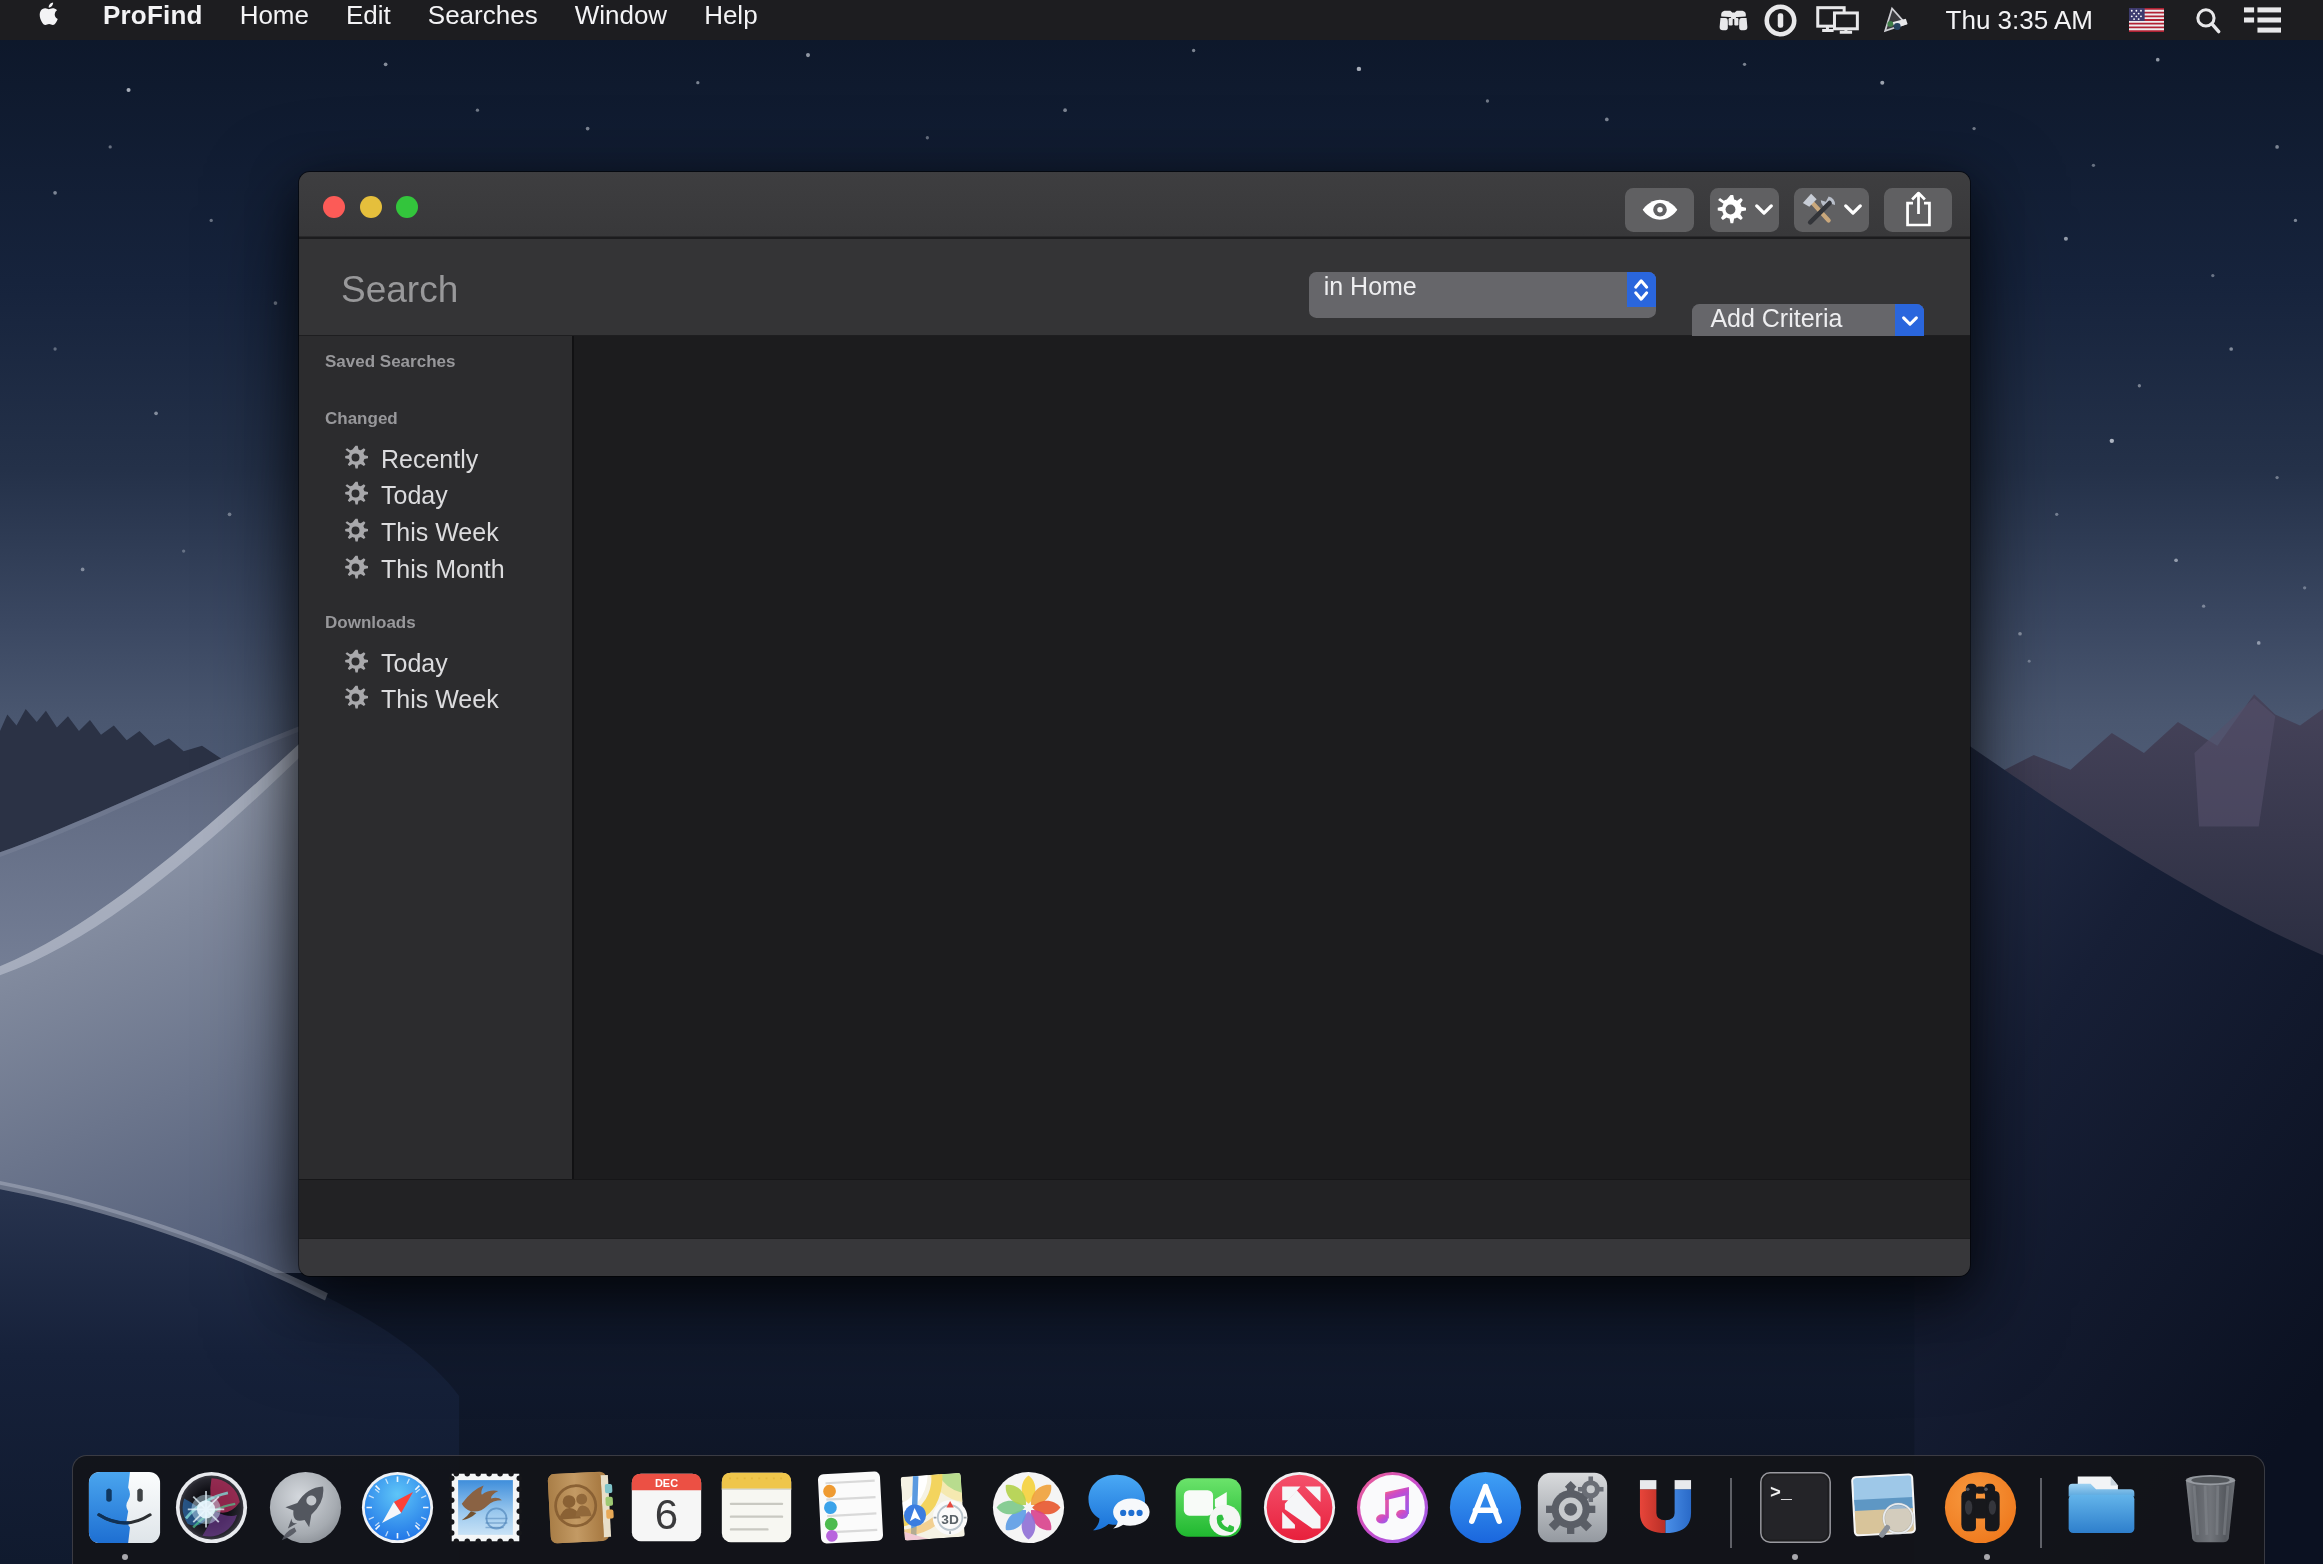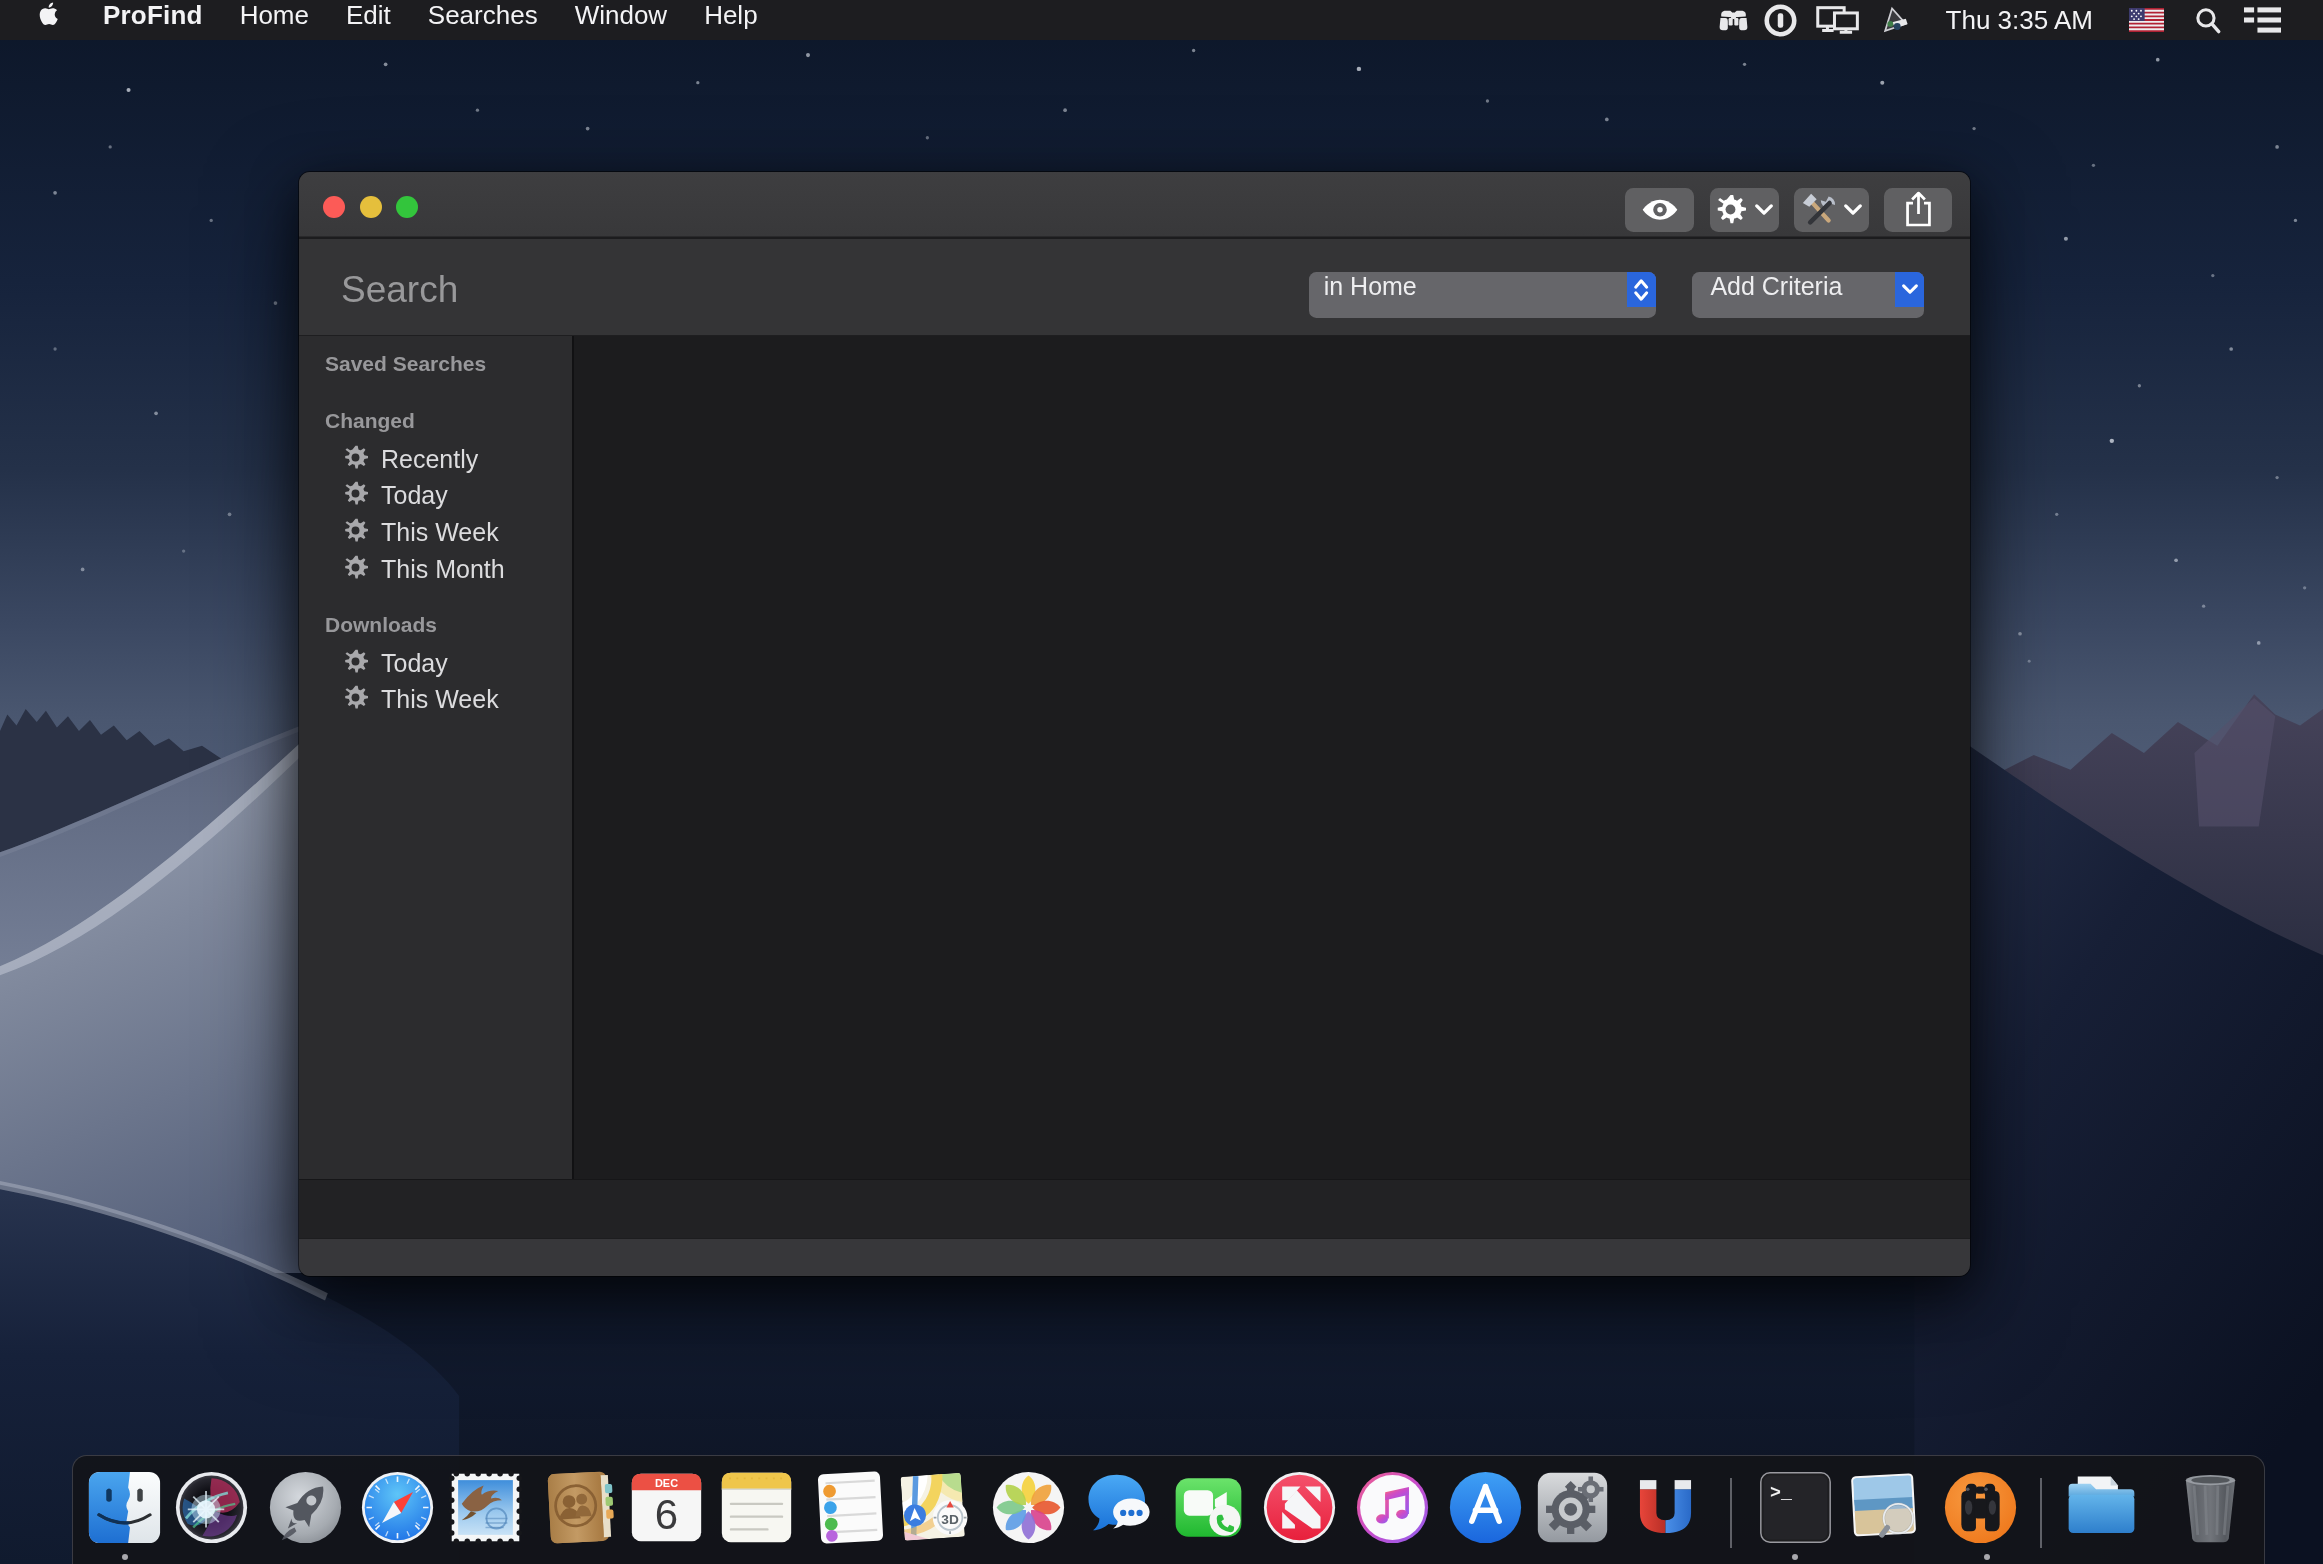--- a/index.html
+++ b/index.html
@@ -19,21 +19,21 @@
 #tl-y { left:61px; background:#e5bf3c; }
 #tl-g { left:97px; background:#33c53c; }
 .tbtn { position:absolute; top:15.6px; height:44px; border-radius:8.3px; background:#606062; display:flex; align-items:center; justify-content:center; }
 #searchrow { position:absolute; left:0; top:67px; width:100%; height:97px; background:#343436; border-bottom:1.8px solid #1e1e20; }
 #searchlbl { position:absolute; left:42px; top:30px; font-size:37px; color:#98989a; }
 .popup { position:absolute; top:33px; height:46px; border-radius:7.3px; background:#66666a; color:#eeeef0; font-size:25px; display:flex; align-items:flex-start; overflow:hidden; }
 .popup .cap { position:absolute; right:0; top:0; width:29px; height:35px; background:#2a66dd; display:flex; align-items:center; justify-content:center; }
 
 #body { position:absolute; left:0; top:164px; width:100%; height:843px; background:#1c1c1e; }
 #sidebar { position:absolute; left:0; top:0; width:275px; height:843px; background:#2c2c2e; border-right:2.8px solid #111113; color:#d6d6d8; font-size:25px; }
-.shead { position:absolute; left:26px; font-size:21px; font-weight:700; color:#98989b; }
+.shead { position:absolute; left:26px; font-size:17px; font-weight:700; color:#98989b; }
 .sitem { position:absolute; left:44px; height:33px; display:flex; color:#dcdcde; }
 .sitem svg { margin-right:13px; }
 #darkstrip { position:absolute; left:0; top:1007px; width:100%; height:59px; background:#222224; border-top:1.8px solid #161618; }
 #statusbar { position:absolute; left:0; top:1066px; width:100%; height:38px; background:#37373a; border-top:0.9px solid #1d1d1f; }
 
 #dock { position:absolute; left:72px; top:1455px; width:2193px; height:119px; background:rgba(19,20,24,.9); border:1.8px solid rgba(115,115,124,.42); border-bottom:none; border-radius:14.7px 14.7px 0 0; z-index:25; }
 .dicon { position:absolute; top:1471px; width:73px; height:73px; z-index:26; }
 .ddot { position:absolute; top:1554px; width:6.4px; height:6.4px; border-radius:50%; background:#a8a8ad; z-index:26; }
 .dsep { position:absolute; top:1478px; width:1.8px; height:70px; background:rgba(190,190,200,.45); z-index:26; }
 </style>
@@ -262,21 +262,21 @@
   <div id="searchrow">
     <div id="searchlbl">Search</div>
     <div class="popup" style="left:1010px; width:347px;">
         <span style="margin-left:14.7px;">in Home</span>
       <div class="cap">
           <svg width="18.4" height="24" viewBox="0 0 20 26">
             <path d="M4 10 L10 3 L16 10 M4 16 L10 23 L16 16" fill="none" stroke="#fff" stroke-width="3.2" stroke-linecap="round" stroke-linejoin="round"></path>
           </svg>
         </div>
     </div>
-    <div class="popup" style="left:1393px; width:232px;">
+    <div class="popup" style="left:1393px; width:232px;margin-top:32px;">
         <span style="margin-left:18.4px;">Add Criteria</span>
       <div class="cap">
           <svg width="20" height="13" viewBox="0 0 22 14">
             <path d="M4 3 L11 10 L18 3" fill="none" stroke="#fff" stroke-width="3.4" stroke-linecap="round" stroke-linejoin="round"></path>
           </svg>
         </div>
     </div>
   </div>
   <div id="body">
     <div id="sidebar">

